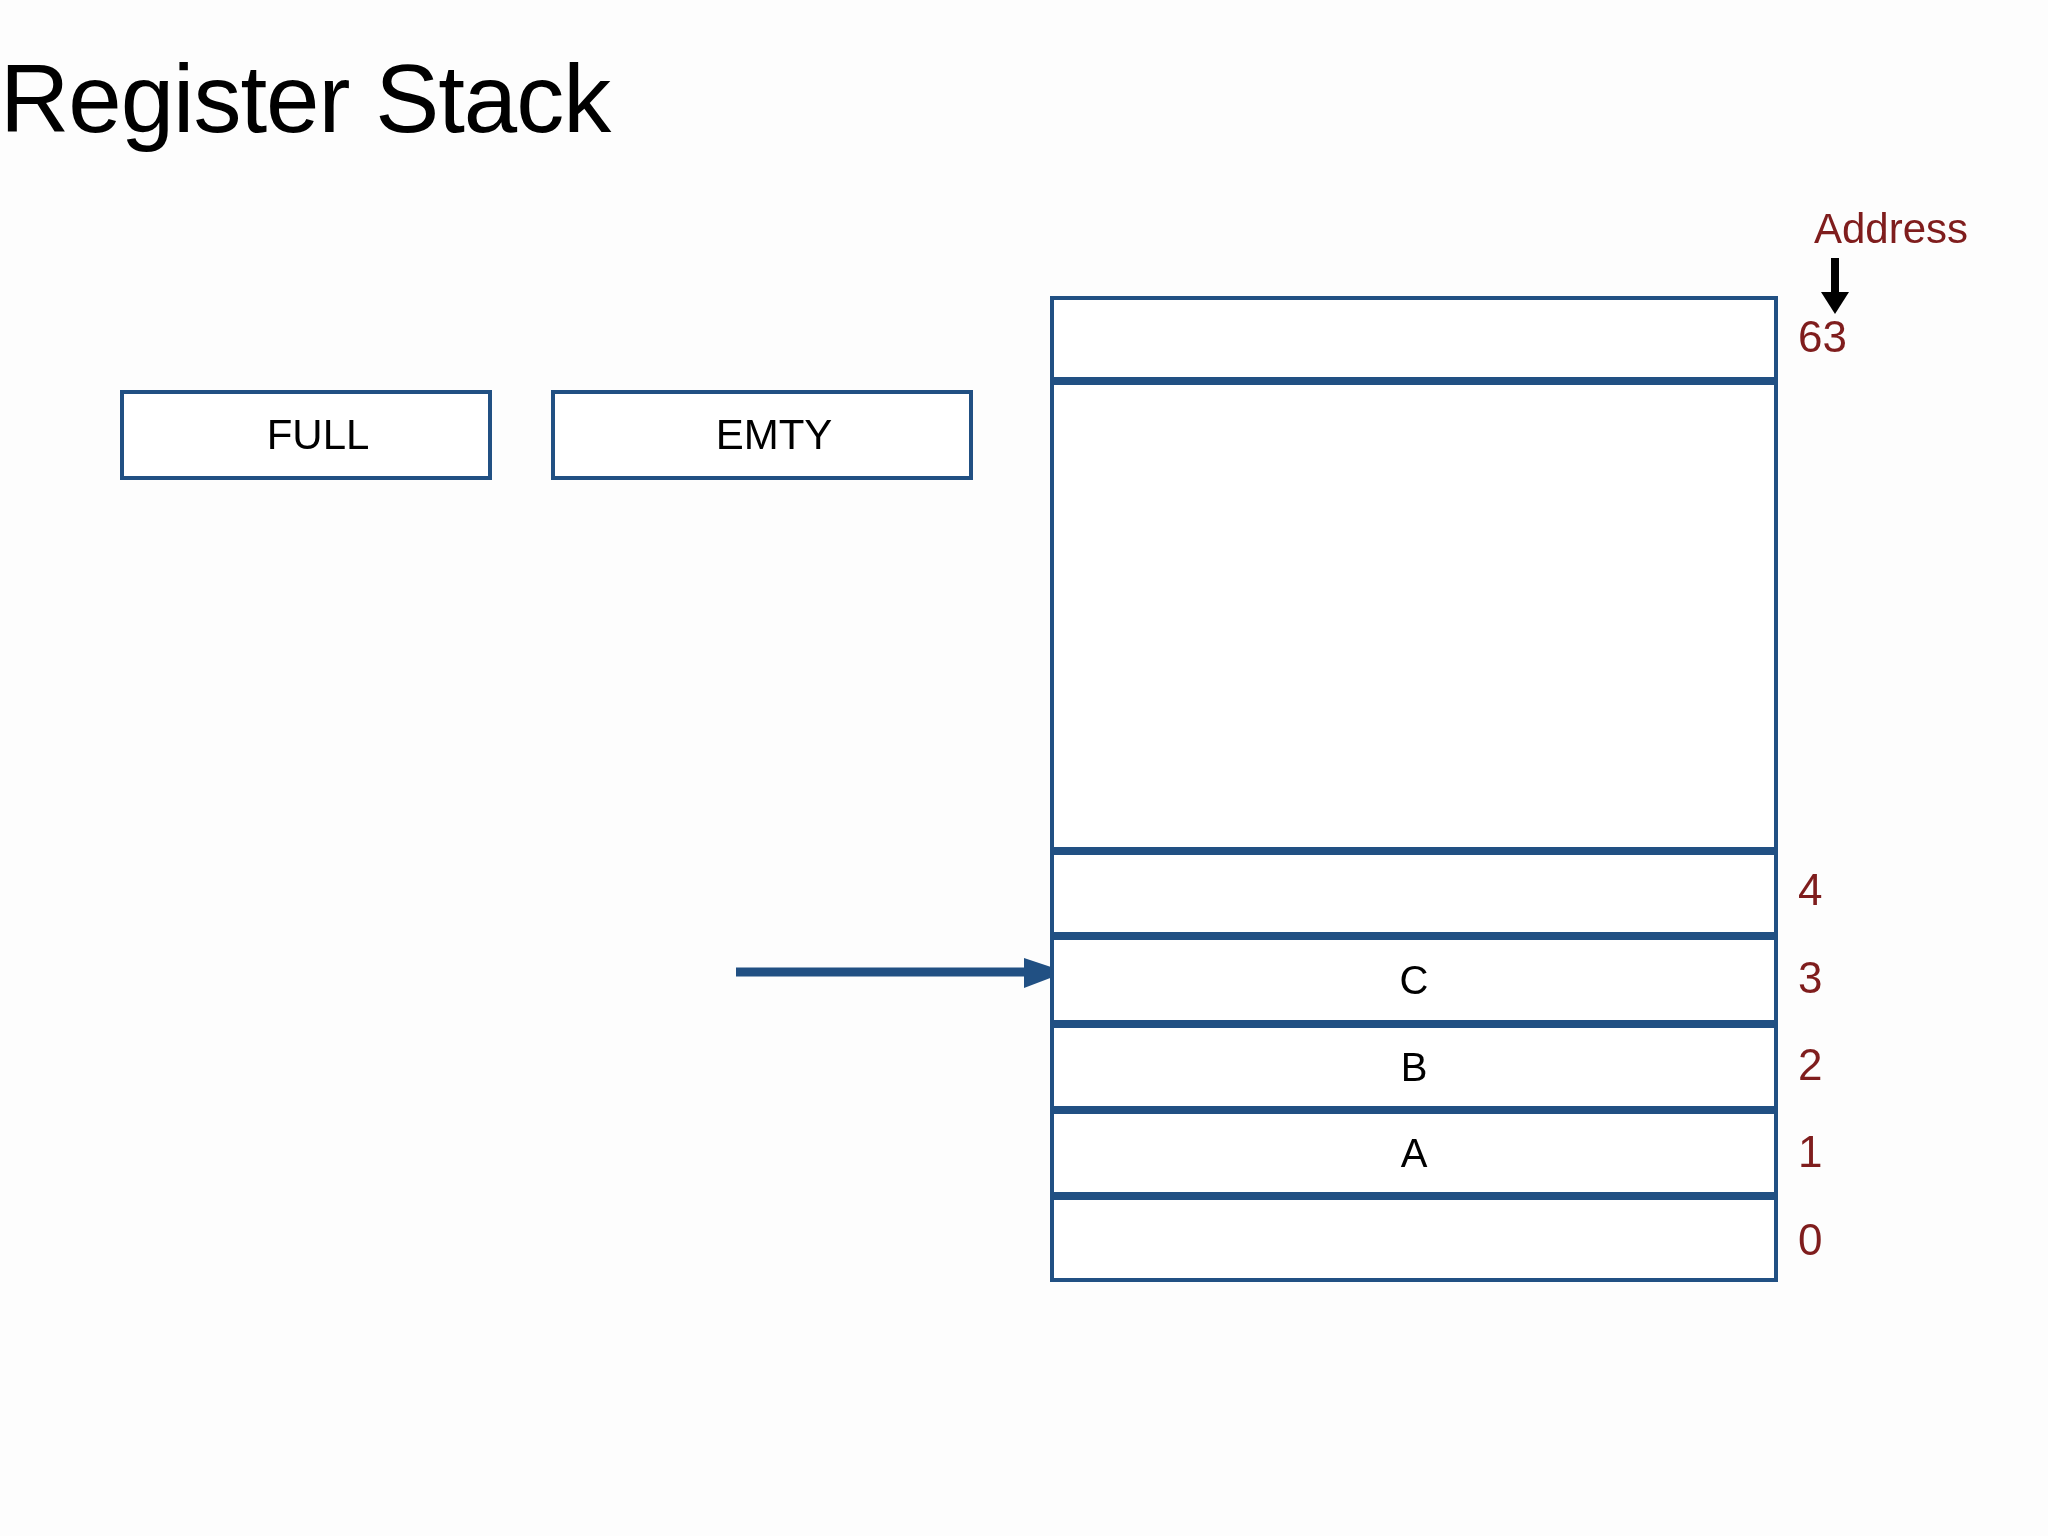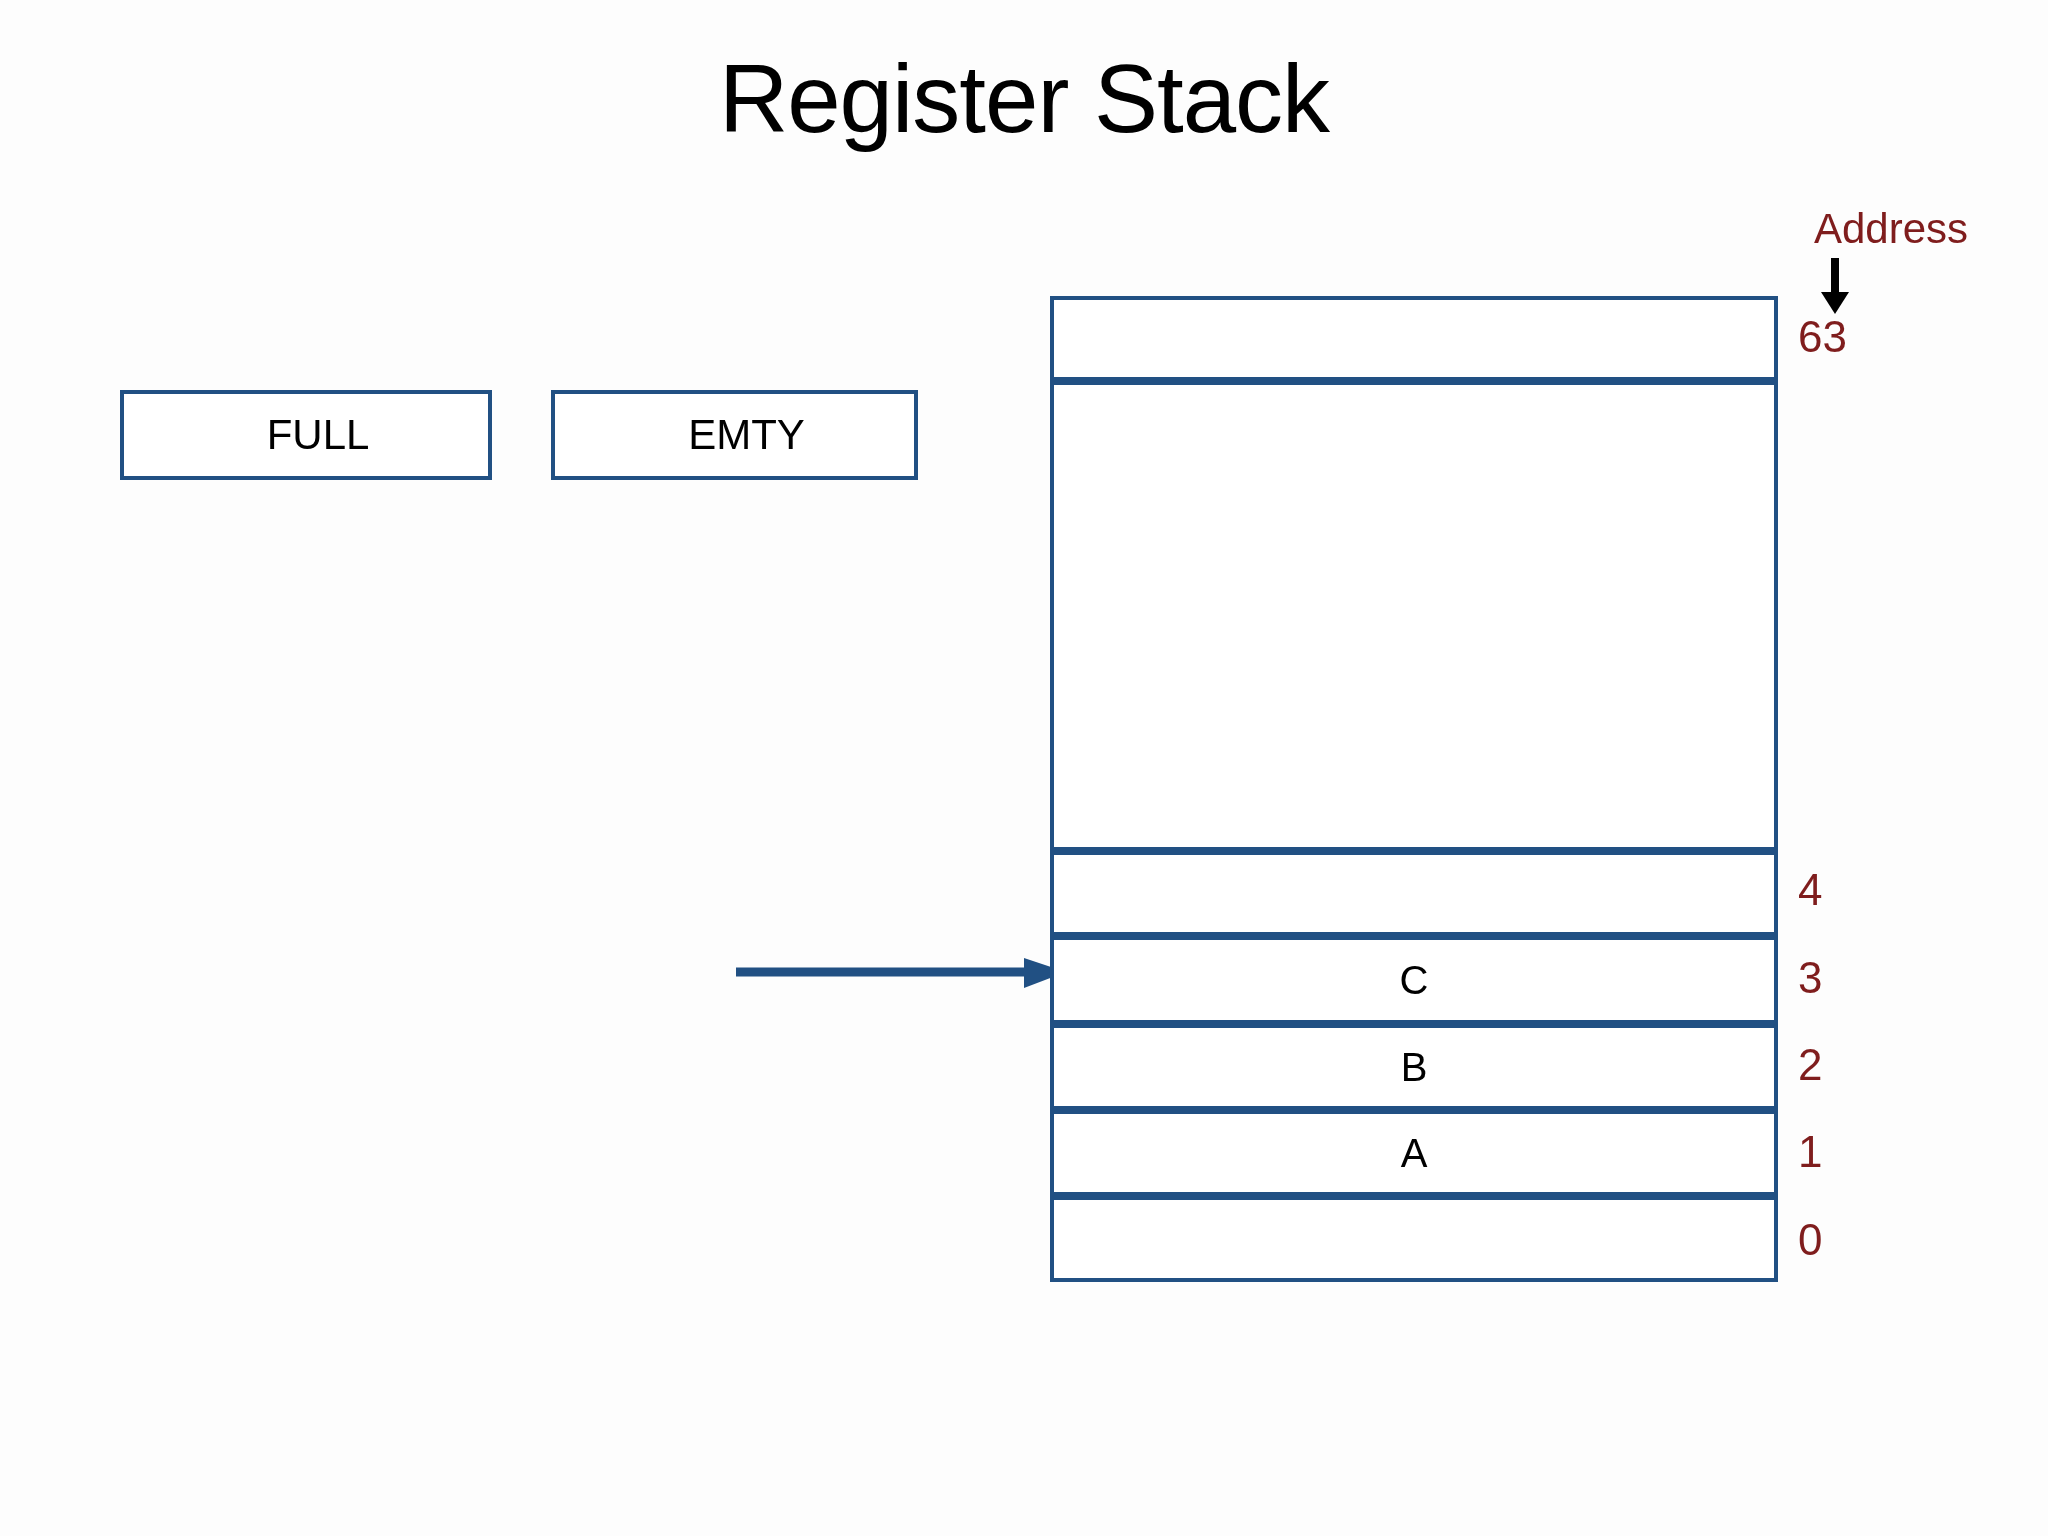--- a/index.html
+++ b/index.html
@@ -18,21 +18,21 @@
     background: #fdfdfd;
     overflow: hidden;
   }
 
   
   .title {
     position: absolute;
     left: 0;
     top: 46px;
     width: 2048px;
-    text-align: center;
+    text-align: left;
     font-size: 96px;
     font-weight: 400;
     letter-spacing: -1px;
     color: #000000;
     line-height: 1.1;
   }
 
   
   .box {
     position: absolute;
@@ -42,21 +42,21 @@
     display: flex;
     align-items: center;
     justify-content: center;
     font-size: 42px;
     font-weight: 400;
     color: #000000;
     padding-left: 24px;
   }
 
   .box-full  { left: 120px;  top: 390px;  width: 372px; height: 90px; }
-  .box-emty  { left: 551px;  top: 390px;  width: 367px; height: 90px; }
+  .box-emty  { left: 551px;  top: 390px;  width: 422px; height: 90px; }
   .box-sp    { left: 369px;  top: 943px;  width: 369px; height: 90px; }
   .box-dr    { left: 1050px; top: 1336px; width: 728px; height: 84px;
                border-width: 3px; }
 
   
   #stack {
     position: absolute;
     left: 1050px;
     top: 296px;
     width: 728px;

